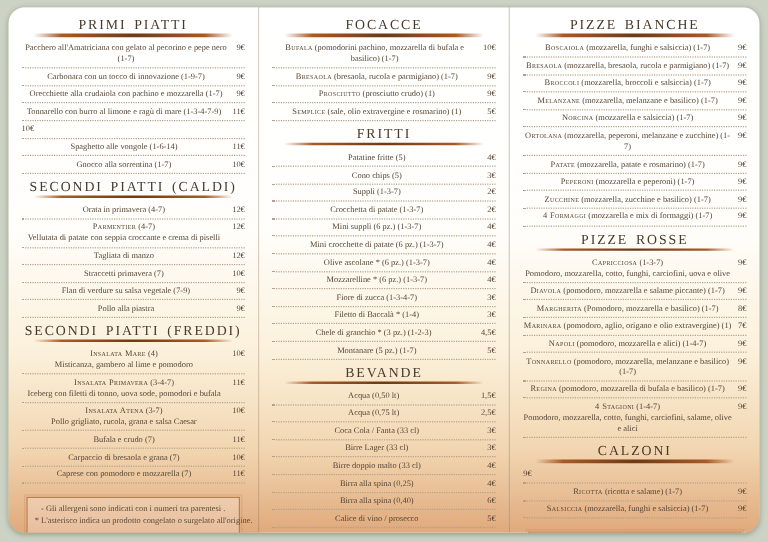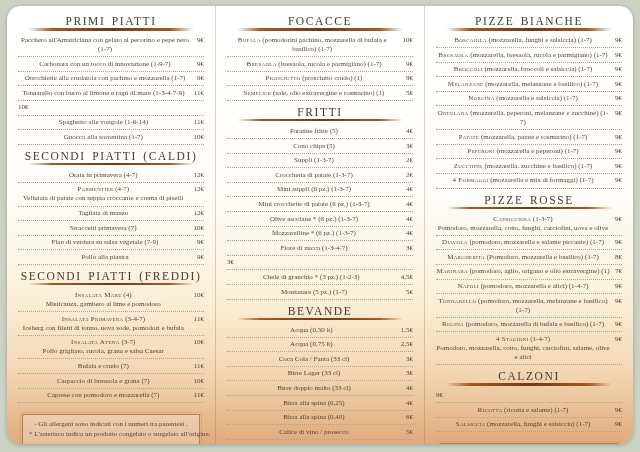--- a/index.html
+++ b/index.html
@@ -206,20 +206,21 @@
         </div>
         <div class="row">
           <div class="iname">Mozzarelline * (6 pz.) (1-3-7)</div>
           <div class="price">4€</div>
         </div>
         <div class="row">
           <div class="iname">Fiore di zucca (1-3-4-7)</div>
           <div class="price">3€</div>
         </div>
         <div class="row">
+          <div class="iname">Filetto di Baccalà * (1-4)</div>
           <div class="price">3€</div>
         </div>
         <div class="row">
           <div class="iname">Chele di granchio * (3 pz.) (1-2-3)</div>
           <div class="price">4,5€</div>
         </div>
         <div class="row">
           <div class="iname">Montanare (5 pz.) (1-7)</div>
           <div class="price">5€</div>
         </div>

